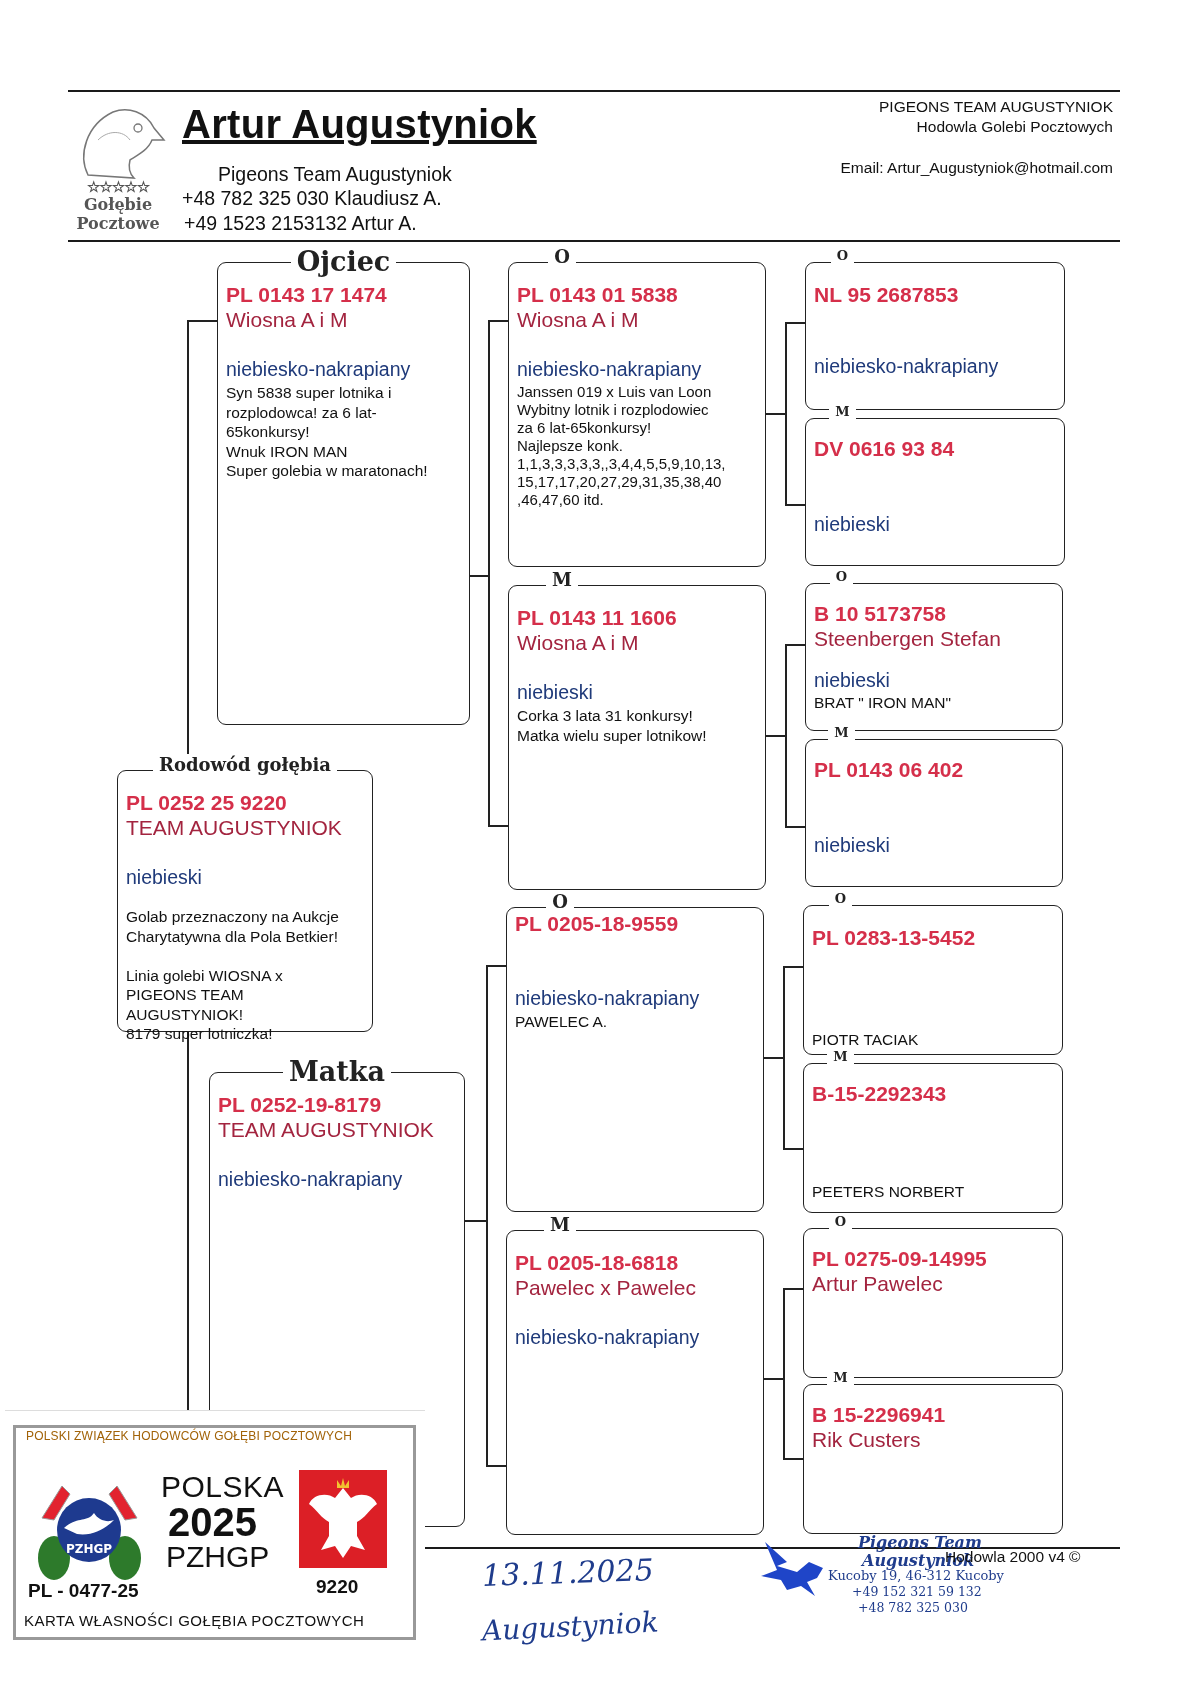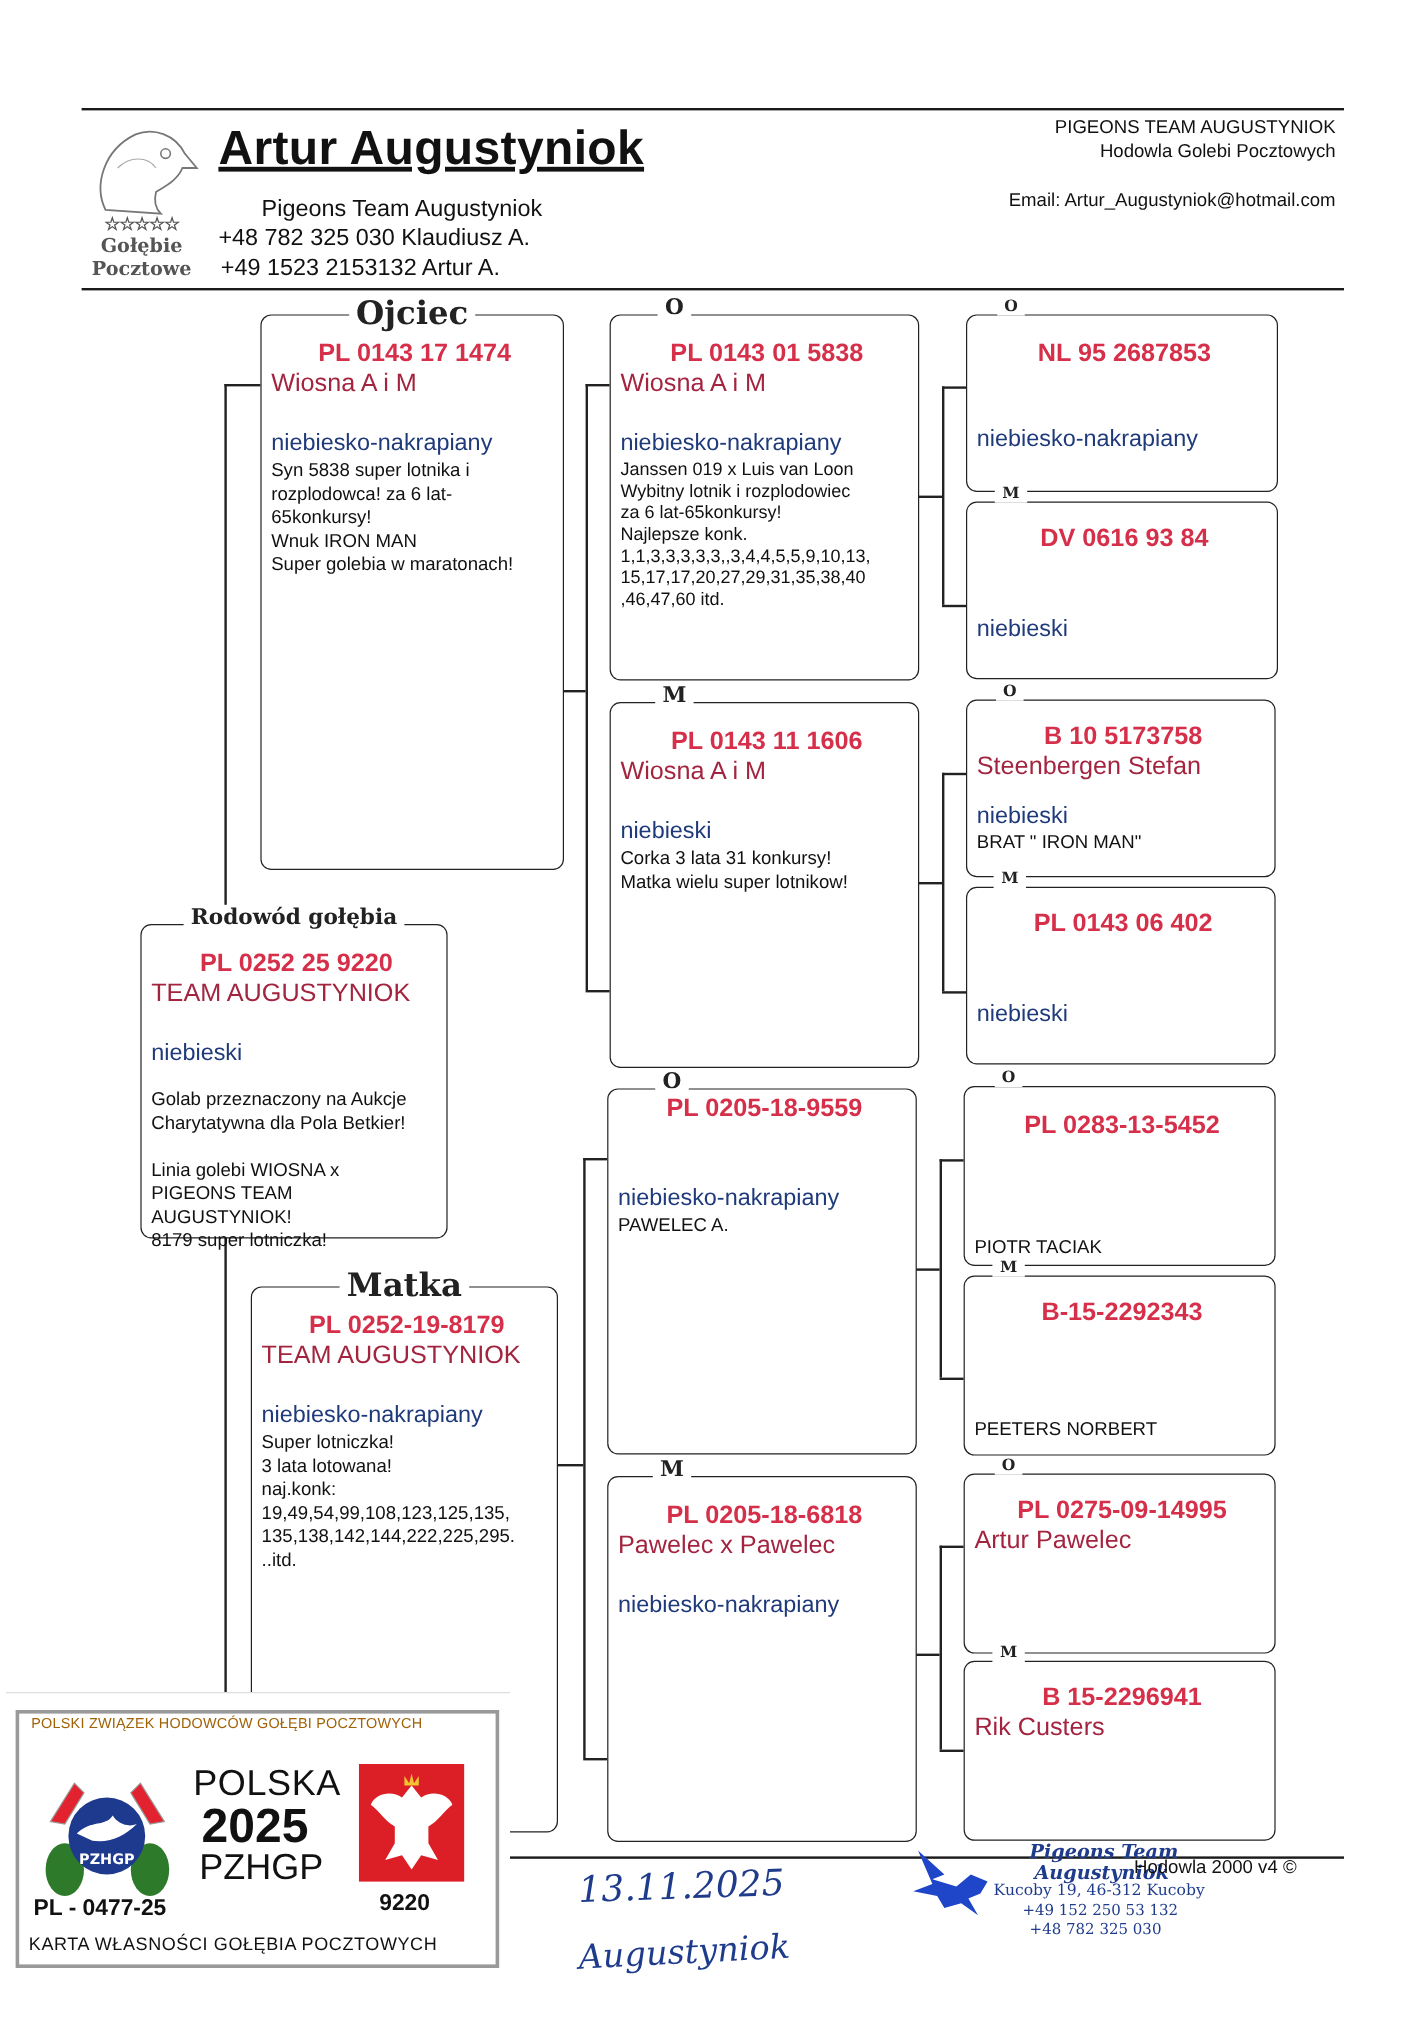--- a/index.html
+++ b/index.html
@@ -11,21 +11,21 @@
   .sub { font-size:19.5px; color:#111; }
   .rt { font-size:15.5px; color:#111; text-align:right; }
   .logo-text { font-family:"DejaVu Serif", serif; font-weight:bold; color:#555; font-size:16px; text-align:center; line-height:19px; }
   
   .box { position:absolute; border:1.5px solid #222; border-radius:9px; background:#fff; box-sizing:border-box; }
   .box-label { position:absolute; top:-17px; left:0; right:0; text-align:center; pointer-events:none; }
   .box-label span { background:#fff; padding:0 6px; font-family:"DejaVu Serif", serif; font-weight:bold; color:#222; }
   .lbl-big { font-size:27px; }
   .lbl-mid { font-size:18px; }
   .lbl-sm { font-size:13px; }
-  .ring { font-size:21px; font-weight:bold; color:#d52f4a; white-space:nowrap;text-align:center; }
+  .ring { font-size:21px; font-weight:bold; color:#d52f4a; white-space:nowrap; }
   .owner { font-size:21px; color:#a3243f; white-space:nowrap; }
   .color { font-size:19.5px; color:#1f3a7a; white-space:nowrap; }
   .note { font-size:15.5px; color:#111; line-height:19.5px; white-space:pre-line; }
   .content { position:absolute; left:8px; right:4px; }
   
   .vline { position:absolute; width:1.5px; background:#222; }
   .hline { position:absolute; height:1.5px; background:#222; }
   
   .card { position:absolute; left:13px; top:1425px; width:403px; height:215px; border:3px solid #999; box-sizing:border-box; background:#fff; }
   .card-top { position:absolute; left:10px; top:1px; font-size:12px; letter-spacing:0.2px; color:#a16207; }
@@ -121,26 +121,20 @@
 Super golebia w maratonach!</div>
   </div>
 </div>
 
 <div class="box" style="left:209px; top:1072px; width:256px; height:455px;">
   <div class="box-label"><span class="lbl-big">Matka</span></div>
   <div class="content" style="top:20px;">
     <div class="ring">PL 0252-19-8179</div>
     <div class="owner" style="margin-top:1px;">TEAM AUGUSTYNIOK</div>
     <div class="color" style="margin-top:26px;">niebiesko-nakrapiany</div>
-    <div class="note" style="margin-top:2px;">Super lotniczka!
-3 lata lotowana!
-naj.konk:
-19,49,54,99,108,123,125,135,
-135,138,142,144,222,225,295.
-..itd.</div>
   </div>
 </div>
 
 <div class="box" style="left:508px; top:262px; width:258px; height:305px;">
   <div class="box-label" style="left:-150px;"><span class="lbl-mid">O</span></div>
   <div class="content" style="top:20px;">
     <div class="ring">PL 0143 01 5838</div>
     <div class="owner" style="margin-top:1px;">Wiosna A i M</div>
     <div class="color" style="margin-top:26px;">niebiesko-nakrapiany</div>
     <div class="note" style="margin-top:2px; font-size:15px; line-height:18px;">Janssen 019 x Luis van Loon
@@ -279,15 +273,15 @@
 
 <div class="abs hand" style="left:482px; top:1555px; font-size:30px; transform:rotate(-2deg);">13.11.2025</div>
 <div class="abs hand" style="left:482px; top:1610px; font-size:28px; transform:rotate(-3deg);">Augustyniok</div>
 
 <svg width="80" height="70" viewBox="0 0 80 70" style="position:absolute; left:757px; top:1532px;">
   <path d="M8 10 L30 30 L20 34 L40 40 L52 30 L66 36 L60 46 L50 50 L58 64 L44 54 L30 58 L24 48 L4 44 L20 38 Z" fill="#1f45c8"></path>
 </svg>
 <div class="abs hand" style="left:858px; top:1533px; font-size:16px; font-weight:bold;">Pigeons Team</div>
 <div class="abs hand" style="left:862px; top:1551px; font-size:16px; font-weight:bold;">Augustyniok</div>
 <div class="abs" style="left:828px; top:1568px; font-size:13px; color:#1f3c8c; font-family:'DejaVu Serif', serif;">Kucoby 19, 46-312 Kucoby</div>
-<div class="abs" style="left:852px; top:1584px; font-size:12.5px; color:#1f3c8c; font-family:'DejaVu Serif', serif;">+49 152 250 53 132</div>
+<div class="abs" style="left:852px; top:1584px; font-size:12.5px; color:#1f3c8c; font-family:'DejaVu Serif', serif;">+49 152 321 59 132</div>
 <div class="abs" style="left:858px; top:1600px; font-size:12.5px; color:#1f3c8c; font-family:'DejaVu Serif', serif;">+48 782 325 030</div>
 <div class="abs" style="left:945px; top:1548px; font-size:15.5px; color:#111;">Hodowla 2000 v4 ©</div>
 
 </body></html>

